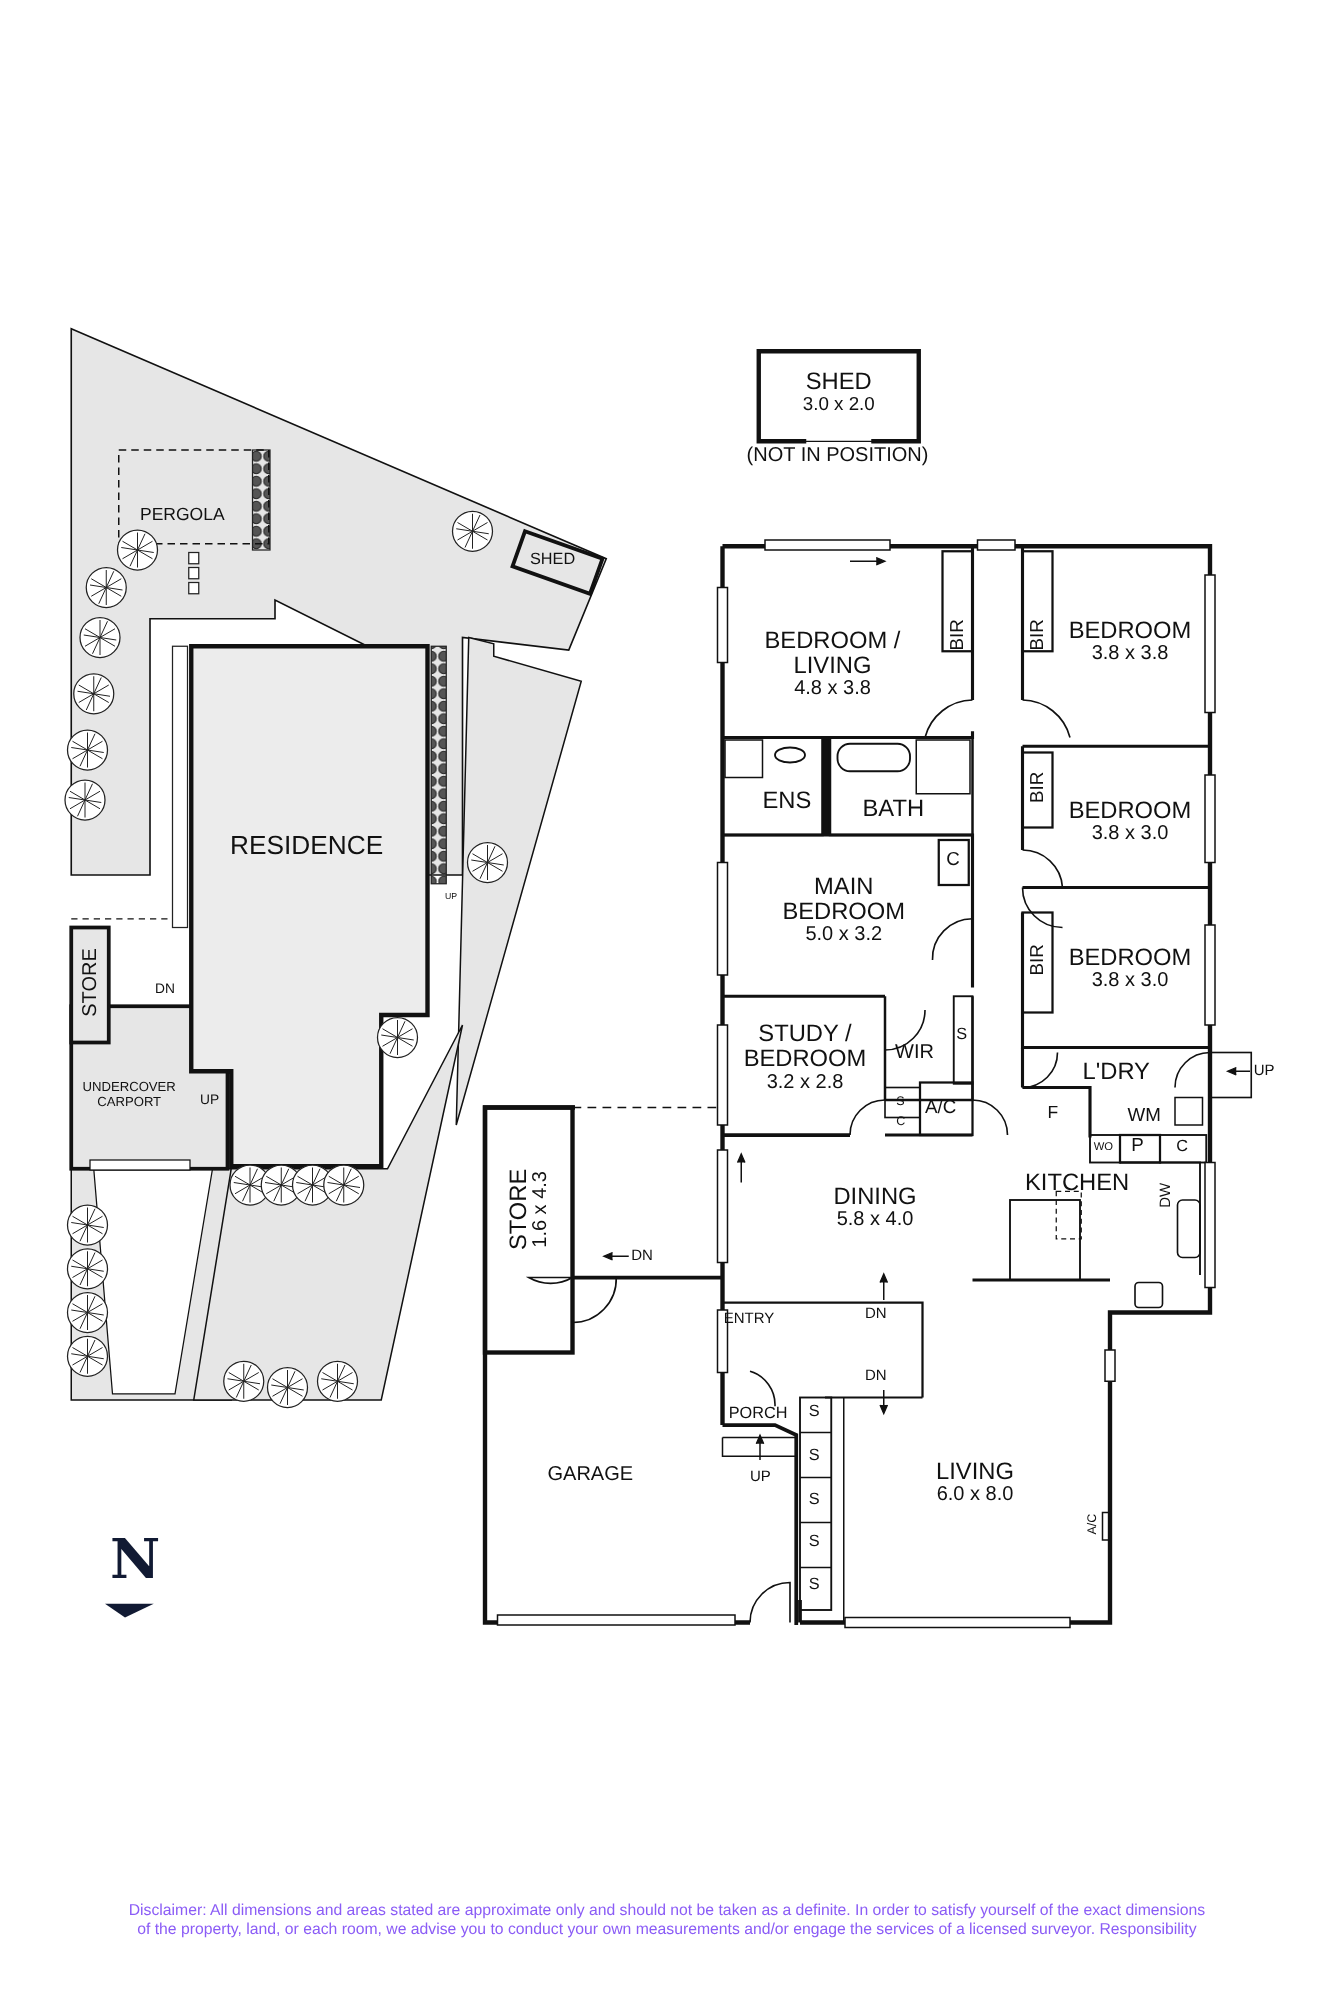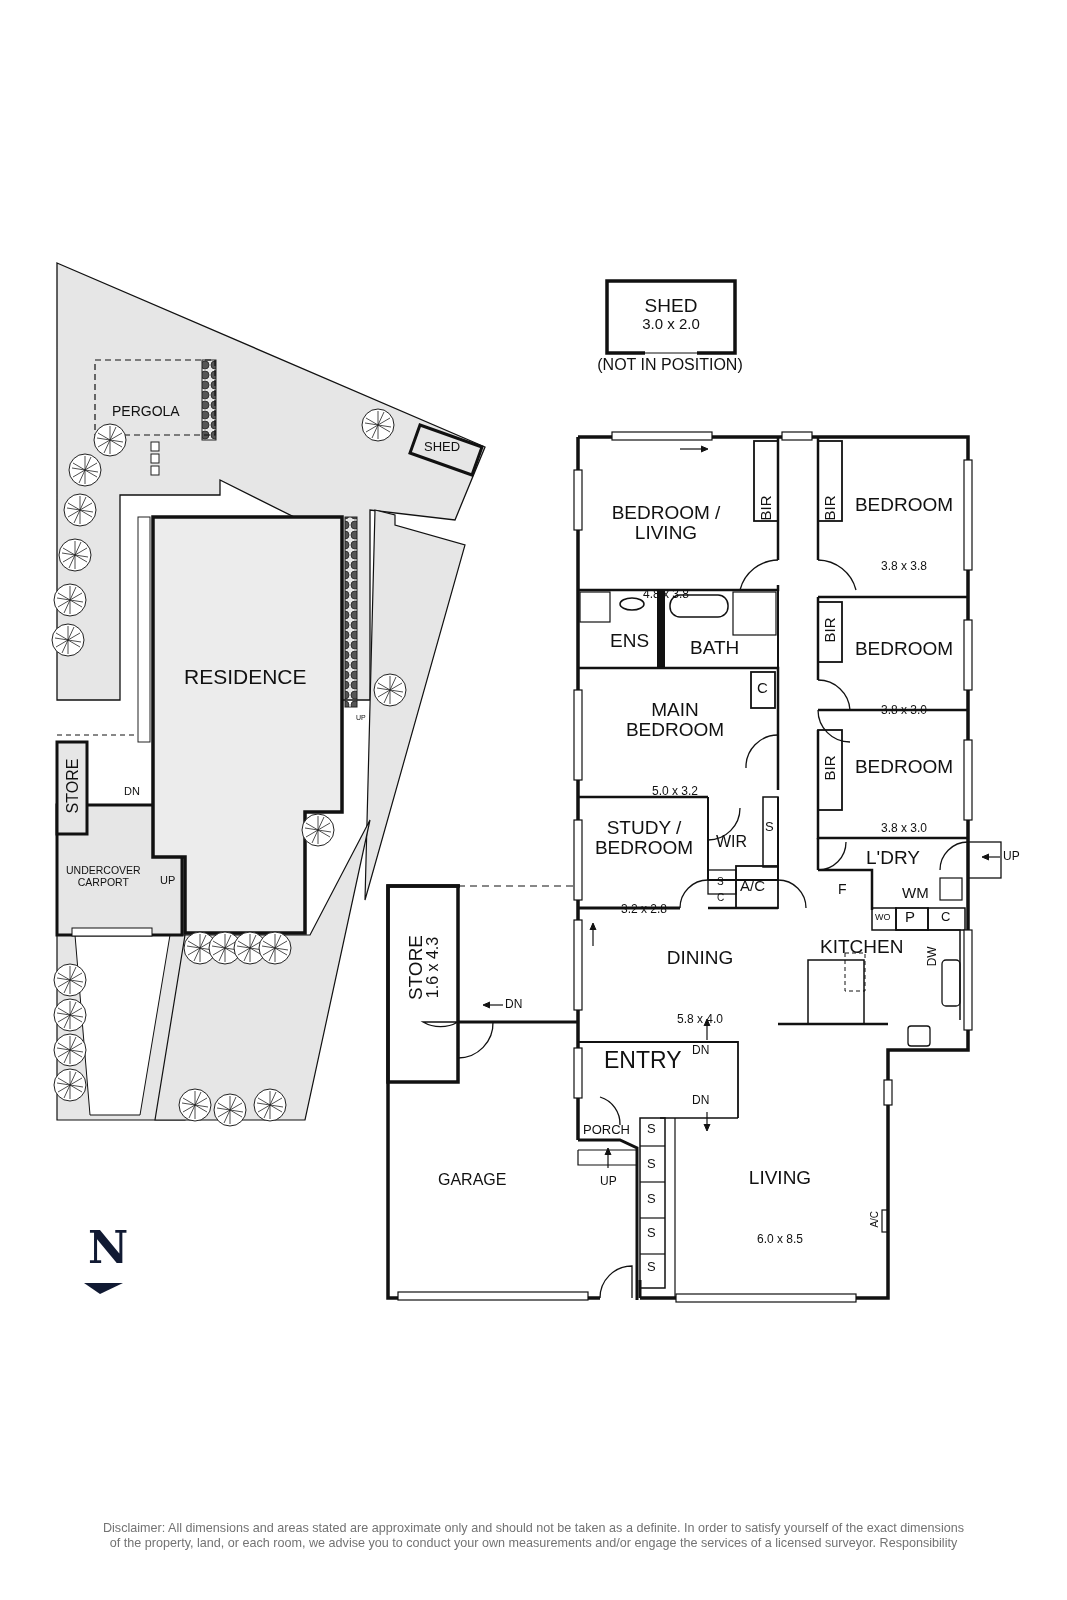--- a/index.html
+++ b/index.html
@@ -2,24 +2,24 @@
 <html><head>
 <meta charset="utf-8">
 <style>
   html, body { margin:0; padding:0; background:#ffffff; }
   body { width:1067px; height:1600px; position:relative; overflow:hidden; font-family:"Liberation Sans", sans-serif; color:#111; }
   #plan { position:absolute; left:0; top:0; width:1067px; height:1600px; }
   .lbl { position:absolute; text-align:center; line-height:1.05; white-space:nowrap; color:#111; font-family:"Liberation Sans", sans-serif; }
   .lbl .t { display:block; }
   .lbl .d { display:block; }
   .big .t { font-size:19px; }
-  .big .d { font-size:12px;margin-top:45px; }
+  .big .d { font-size:16px; }
   .rot { transform:rotate(-90deg); transform-origin:center center; }
   .north { position:absolute; left:88px; top:1222px; font-family:"DejaVu Serif", serif; font-weight:bold; font-size:44px; color:#111a33; }
-  .disclaimer { position:absolute; left:10px; top:1521px; width:1047px; text-align:center; font-size:12.6px; line-height:15px; color:#737373; }
+  .disclaimer { position:absolute; left:10px; top:1521px; width:1047px; text-align:center; font-size:12.6px; line-height:15px; color:#8b5cf6; }
 </style>
 </head>
 <body>
 
 <svg id="plan" viewBox="0 0 1067 1600" xmlns="http://www.w3.org/2000/svg">
   <defs>
     <pattern id="hedge" width="10" height="10" patternUnits="userSpaceOnUse">
       <circle cx="5" cy="5" r="4" fill="#555" stroke="#222" stroke-width="0.8"></circle>
     </pattern>
     <g id="tree">
@@ -261,26 +261,26 @@
 <div class="lbl" style="left:866px; top:848px; font-size:19px;">L'DRY</div>
 <div class="lbl" style="left:820px; top:937px; font-size:19px;">KITCHEN</div>
 <div class="lbl big" style="left:640px; top:948px; width:120px;">
   <span class="t">DINING</span>
   <span class="d">5.8 x 4.0</span>
 </div>
 <div class="lbl rot" style="left:378px; top:950px; width:90px; line-height:1.0;">
   <span class="t" style="font-size:19px;">STORE</span>
   <span class="d" style="font-size:16px;">1.6 x 4.3</span>
 </div>
-<div class="lbl" style="left:604px; top:1048px; font-size:23px;">ENTRY</div>
+<div class="lbl" style="left:579px; top:1048px; font-size:12px;">ENTRY</div>
 <div class="lbl" style="left:583px; top:1123px; font-size:13px;">PORCH</div>
 <div class="lbl" style="left:438px; top:1172px; font-size:16px;">GARAGE</div>
 <div class="lbl big" style="left:720px; top:1168px; width:120px;">
   <span class="t">LIVING</span>
-  <span class="d">6.0 x 8.5</span>
+  <span class="d">6.0 x 8.0</span>
 </div>
 
 <div class="lbl rot" style="left:752px; top:500px; width:28px; font-size:15px;">BIR</div>
 <div class="lbl rot" style="left:816px; top:500px; width:28px; font-size:15px;">BIR</div>
 <div class="lbl rot" style="left:816px; top:622px; width:28px; font-size:15px;">BIR</div>
 <div class="lbl rot" style="left:816px; top:760px; width:28px; font-size:15px;">BIR</div>
 <div class="lbl" style="left:757px; top:680px; font-size:15px;">C</div>
 <div class="lbl" style="left:765px; top:820px; font-size:13px;">S</div>
 <div class="lbl" style="left:717px; top:877px; font-size:10px;">S</div>
 <div class="lbl" style="left:717px; top:893px; font-size:10px;">C</div>

